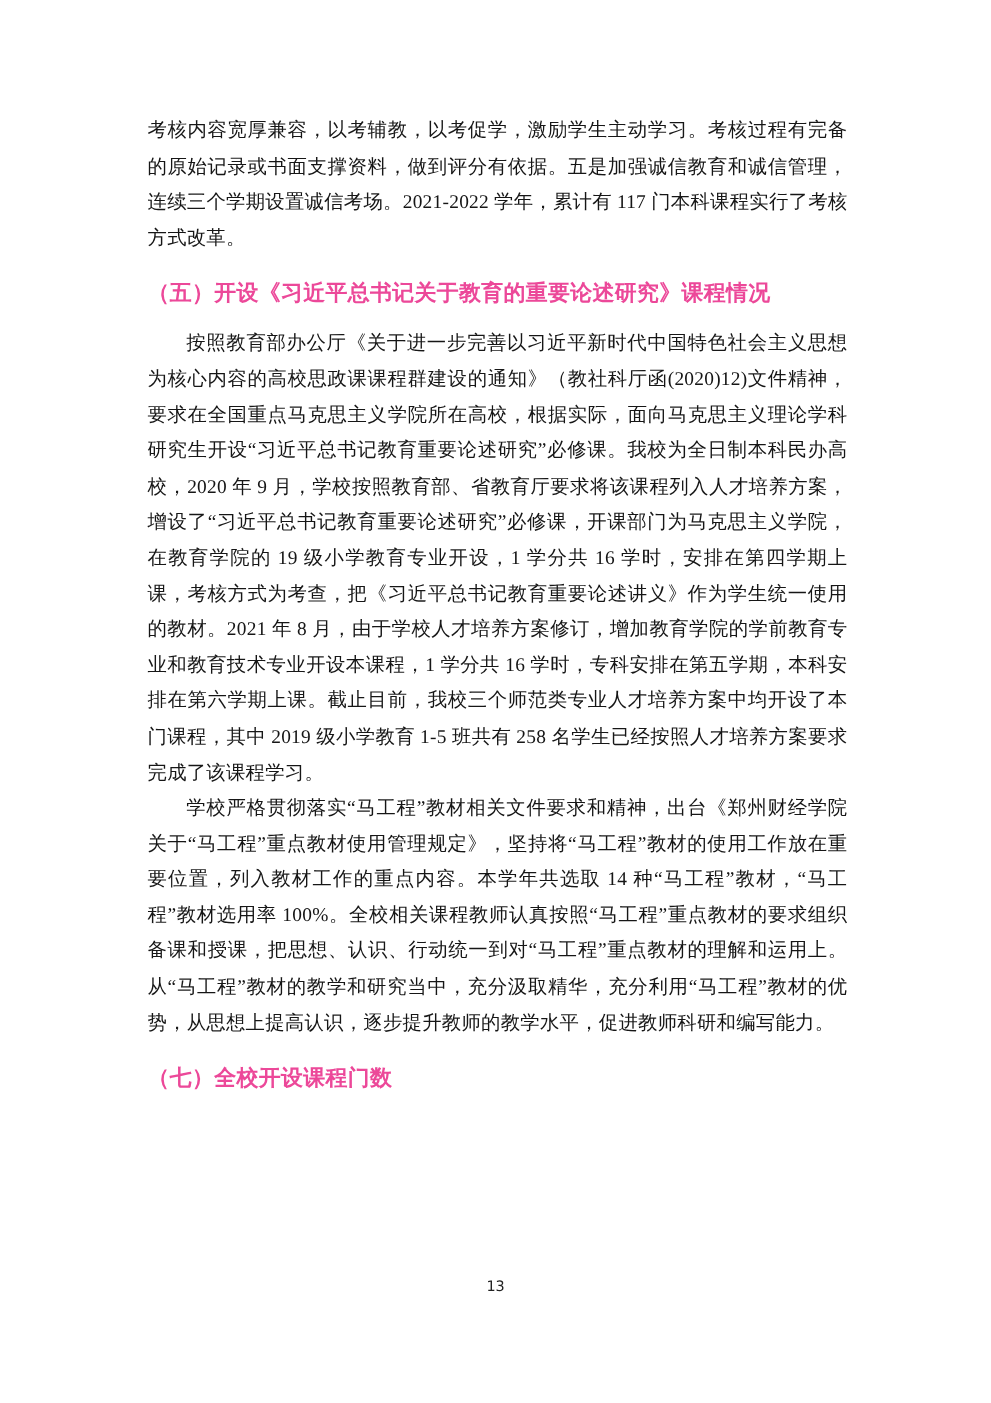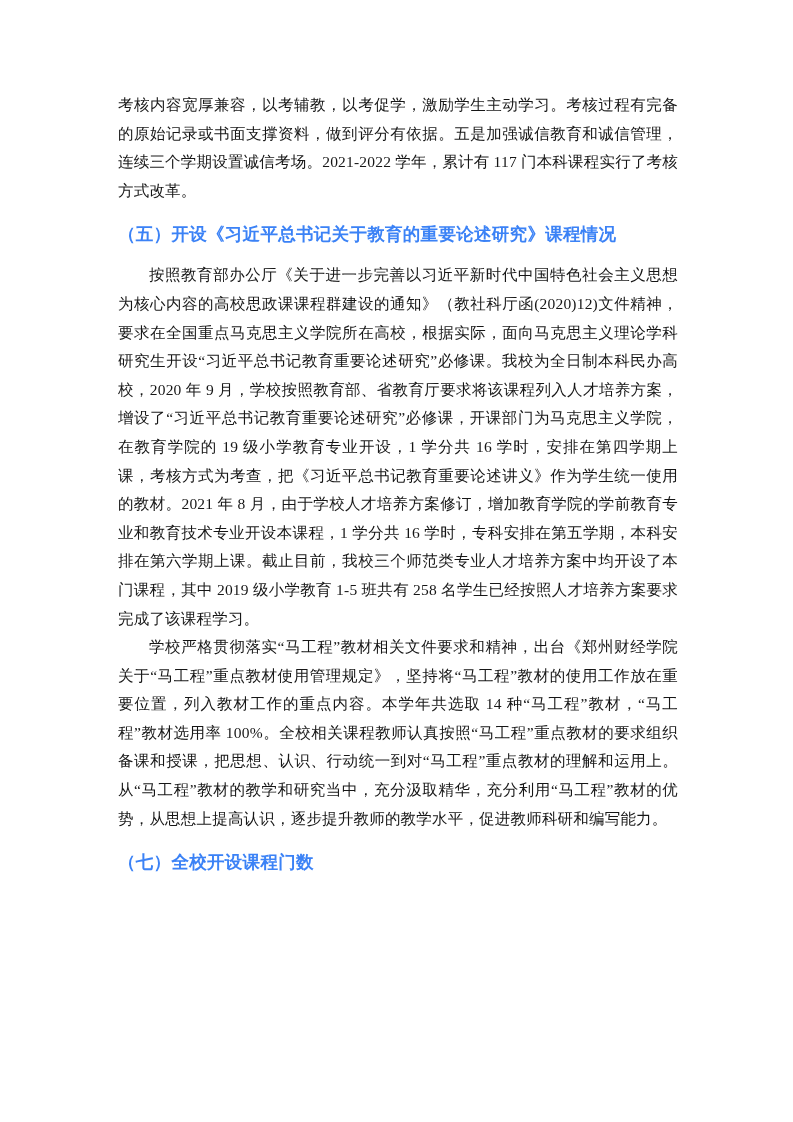--- a/index.html
+++ b/index.html
@@ -31,21 +31,21 @@
   }
   .body-par.indent {
     text-indent: 2em;
   }
   .section-heading {
     margin: 17px 0 15px 0;
     font-family: "Liberation Sans", "DejaVu Sans", sans-serif;
     font-weight: bold;
     font-size: 17.5px;
     line-height: 24px;
-    color: #3b82f6;
+    color: #ec4899;
     letter-spacing: 0.3px;
   }
   .page-number {
     position: absolute;
     top: 1022px;
     left: 0;
     width: 100%;
     text-align: center;
     font-family: "DejaVu Sans", "Liberation Sans", sans-serif;
     font-size: 11.5px;
@@ -62,13 +62,14 @@
 
     <h2 class="section-heading">（五）开设《习近平总书记关于教育的重要论述研究》课程情况</h2>
     <p class="body-par indent">按照教育部办公厅《关于进一步完善以习近平新时代中国特色社会主义思想为核心内容的高校思政课课程群建设的通知》（教社科厅函(2020)12)文件精神，要求在全国重点马克思主义学院所在高校，根据实际，面向马克思主义理论学科研究生开设“习近平总书记教育重要论述研究”必修课。我校为全日制本科民办高校，2020 年 9 月，学校按照教育部、省教育厅要求将该课程列入人才培养方案，增设了“习近平总书记教育重要论述研究”必修课，开课部门为马克思主义学院，在教育学院的 19 级小学教育专业开设，1 学分共 16 学时，安排在第四学期上课，考核方式为考查，把《习近平总书记教育重要论述讲义》作为学生统一使用的教材。2021 年 8 月，由于学校人才培养方案修订，增加教育学院的学前教育专业和教育技术专业开设本课程，1 学分共 16 学时，专科安排在第五学期，本科安排在第六学期上课。截止目前，我校三个师范类专业人才培养方案中均开设了本门课程，其中 2019 级小学教育 1-5 班共有 258 名学生已经按照人才培养方案要求完成了该课程学习。</p>
 
     <p class="body-par indent">学校严格贯彻落实“马工程”教材相关文件要求和精神，出台《郑州财经学院关于“马工程”重点教材使用管理规定》，坚持将“马工程”教材的使用工作放在重要位置，列入教材工作的重点内容。本学年共选取 14 种“马工程”教材，“马工程”教材选用率 100%。全校相关课程教师认真按照“马工程”重点教材的要求组织备课和授课，把思想、认识、行动统一到对“马工程”重点教材的理解和运用上。从“马工程”教材的教学和研究当中，充分汲取精华，充分利用“马工程”教材的优势，从思想上提高认识，逐步提升教师的教学水平，促进教师科研和编写能力。</p>
 
     <h2 class="section-heading">（七）全校开设课程门数</h2>
 
   </div>
 
+  <div class="page-number">13</div>
 </div>
 
 </body></html>

